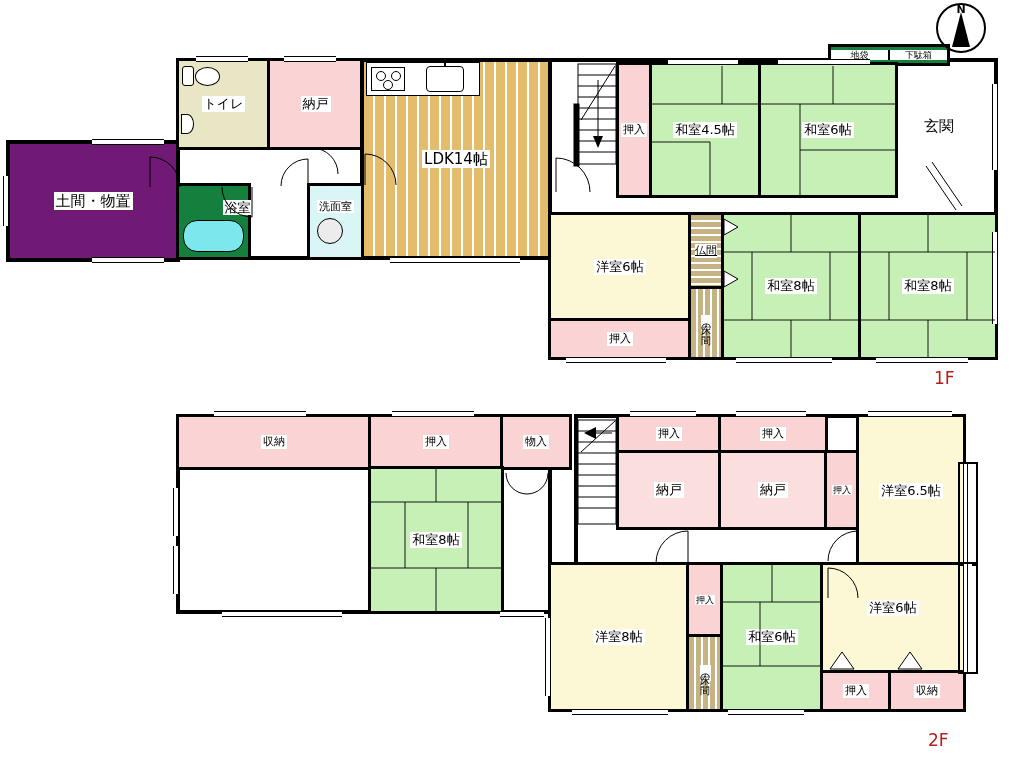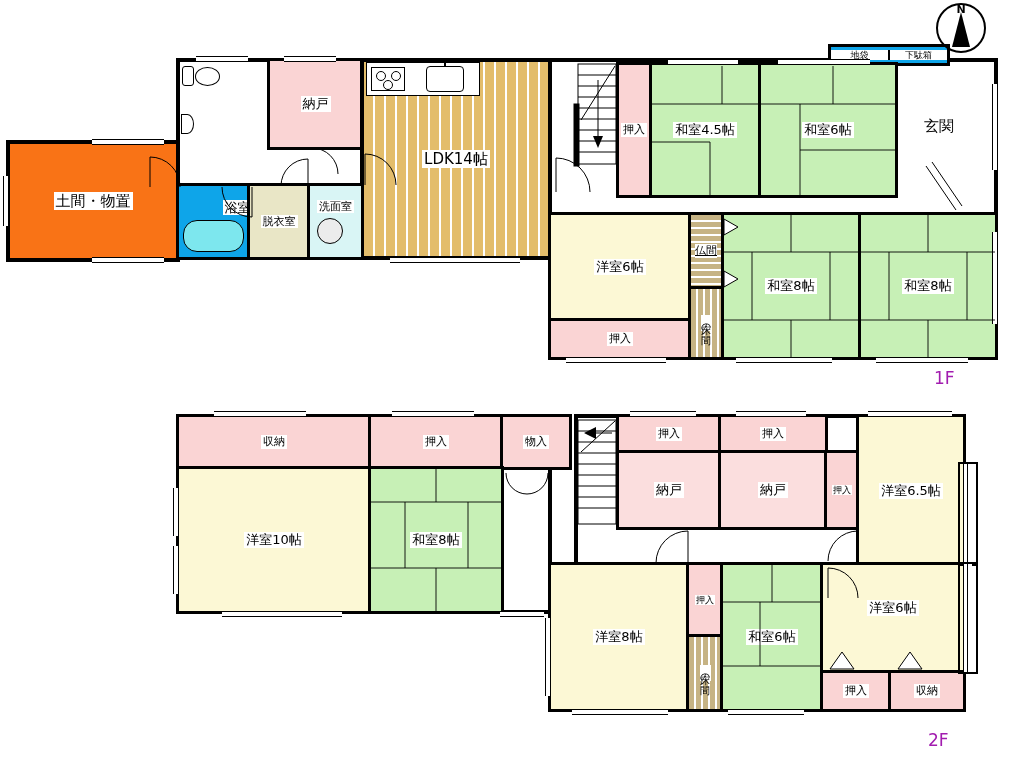--- a/index.html
+++ b/index.html
@@ -11,33 +11,33 @@
   .lbl.lg{font-size:15px;}
   .lbl.s{font-size:11px;}
   .lbl.xs{font-size:9px;padding:0 1px;}
   .vlbl{writing-mode:vertical-rl;background:#fff;font-size:10px;padding:2px 0;line-height:1.1;color:#000;z-index:4;}
   .flabel{position:absolute;z-index:8;font-family:Liberation Serif, serif;}
   .green{background:#c7f0b6;}
   .pink{background:#fad4d4;}
   .lightpink{background:#fbdede;}
   .yellow{background:#fcf8d5;}
   .khaki{background:#e9e6c6;}
-  .beige{background:#f97316;}
+  .beige{background:#701a75;}
   .cyan{background:#d9f5f5;}
-  .whitefloor{background:#0ea5e9;}
+  .whitefloor{background:#15803d;}
   .ldkfloor{background:repeating-linear-gradient(to right,#e3bd6b 0px,#e3bd6b 9px,#ffffff 9px,#ffffff 11px);}
   .tokov{background:repeating-linear-gradient(to right,#c6b384 0px,#c6b384 5px,#ffffff 5px,#ffffff 7px);}
   .tokoh{background:repeating-linear-gradient(to bottom,#c6b384 0px,#c6b384 5px,#ffffff 5px,#ffffff 7px);}
   .win-h{position:absolute;height:6px;background:#fff;border-top:1px solid #000;border-bottom:1px solid #000;box-sizing:border-box;z-index:6;}
   .win-v{position:absolute;width:6px;background:#fff;border-left:1px solid #000;border-right:1px solid #000;box-sizing:border-box;z-index:6;}
   .balc{position:absolute;background:#fff;border:2px solid #000;box-sizing:border-box;z-index:5;
         background-image:linear-gradient(to right,transparent 0 44%,#000 44% 52%,transparent 52% 100%);background-clip:content-box;padding:0 4px;}
   .fixt{position:absolute;box-sizing:border-box;border:1px solid #000;background:#fff;z-index:3;}
   .overlay{position:absolute;left:0;top:0;z-index:7;pointer-events:none;}
-  .floor-tag{position:absolute;font-size:17px;color:#a21caf;z-index:8;}
+  .floor-tag{position:absolute;font-size:17px;color:#b91c1c;z-index:8;}
   .compass{position:absolute;left:936px;top:3px;width:50px;height:50px;border:2px solid #000;border-radius:50%;box-sizing:border-box;z-index:9;}
   .compass .n{position:absolute;left:50%;top:-2px;transform:translateX(-50%);font-size:11px;font-weight:bold;background:transparent;}
   .needle{position:absolute;left:50%;top:7px;transform:translateX(-50%);width:0;height:0;
           border-left:9px solid transparent;border-right:9px solid transparent;border-bottom:35px solid #000;}
 </style>
 </head>
 <body>
 
 <div class="canvas">
 
@@ -50,31 +50,31 @@
   <div class="wing" style="left:176px;top:58px;width:188px;height:202px;"></div>
 
   <div class="room whitefloor" style="left:828px;top:44px;width:122px;height:22px;padding:0;z-index:1;">
     <span class="lbl xs" style="flex:1;text-align:center;padding:0;">地袋</span>
     <span class="lbl xs" style="flex:1;text-align:center;padding:0;border-left:2px solid #000;">下駄箱</span>
   </div>
 
   <div class="room beige" style="left:6px;top:140px;width:174px;height:122px;border-width:4px;">
     <span class="lbl lg">土間・物置</span>
   </div>
+  <div class="room khaki" style="left:176px;top:58px;width:95px;height:92px;">
+    <span class="lbl">トイレ</span>
+  </div>
   <div class="room pink" style="left:267px;top:58px;width:97px;height:92px;">
     <span class="lbl">納戸</span>
   </div>
   <div class="room ldkfloor" style="left:360px;top:58px;width:192px;height:202px;border-width:4px;">
     <span class="lbl lg">LDK14帖</span>
   </div>
   <div class="room whitefloor" style="left:176px;top:183px;width:75px;height:77px;">
     <span class="lbl" style="margin-top:-28px;margin-left:48px;">浴室</span>
-  </div>
-  <div class="room khaki" style="left:247px;top:183px;width:64px;height:77px;">
-    <span class="lbl s">脱衣室</span>
   </div>
   <div class="room cyan" style="left:307px;top:183px;width:57px;height:77px;">
     <span class="lbl s" style="margin-top:-30px;">洗面室</span>
   </div>
 
   <div class="fixt" style="left:366px;top:62px;width:114px;height:34px;"></div>
   <div class="fixt" style="left:371px;top:67px;width:34px;height:24px;">
     <div style="position:absolute;left:4px;top:3px;width:8px;height:8px;border:1px solid #000;border-radius:50%;"></div>
     <div style="position:absolute;left:19px;top:3px;width:8px;height:8px;border:1px solid #000;border-radius:50%;"></div>
     <div style="position:absolute;left:11px;top:12px;width:8px;height:8px;border:1px solid #000;border-radius:50%;"></div>
@@ -124,23 +124,20 @@
   <div class="wing" style="left:548px;top:562px;width:418px;height:150px;"></div>
 
   <div class="room pink" style="left:176px;top:414px;width:196px;height:56px;">
     <span class="lbl s">収納</span>
   </div>
   <div class="room pink" style="left:368px;top:414px;width:136px;height:56px;">
     <span class="lbl s">押入</span>
   </div>
   <div class="room pink" style="left:500px;top:414px;width:72px;height:56px;">
     <span class="lbl s">物入</span>
-  </div>
-  <div class="room yellow" style="left:176px;top:466px;width:196px;height:148px;">
-    <span class="lbl">洋室10帖</span>
   </div>
   <div class="room green" style="left:368px;top:466px;width:136px;height:148px;">
     <span class="lbl">和室8帖</span>
   </div>
 
   <div class="room pink" style="left:616px;top:414px;width:106px;height:40px;">
     <span class="lbl s">押入</span>
   </div>
   <div class="room pink" style="left:718px;top:414px;width:110px;height:40px;">
     <span class="lbl s">押入</span>

